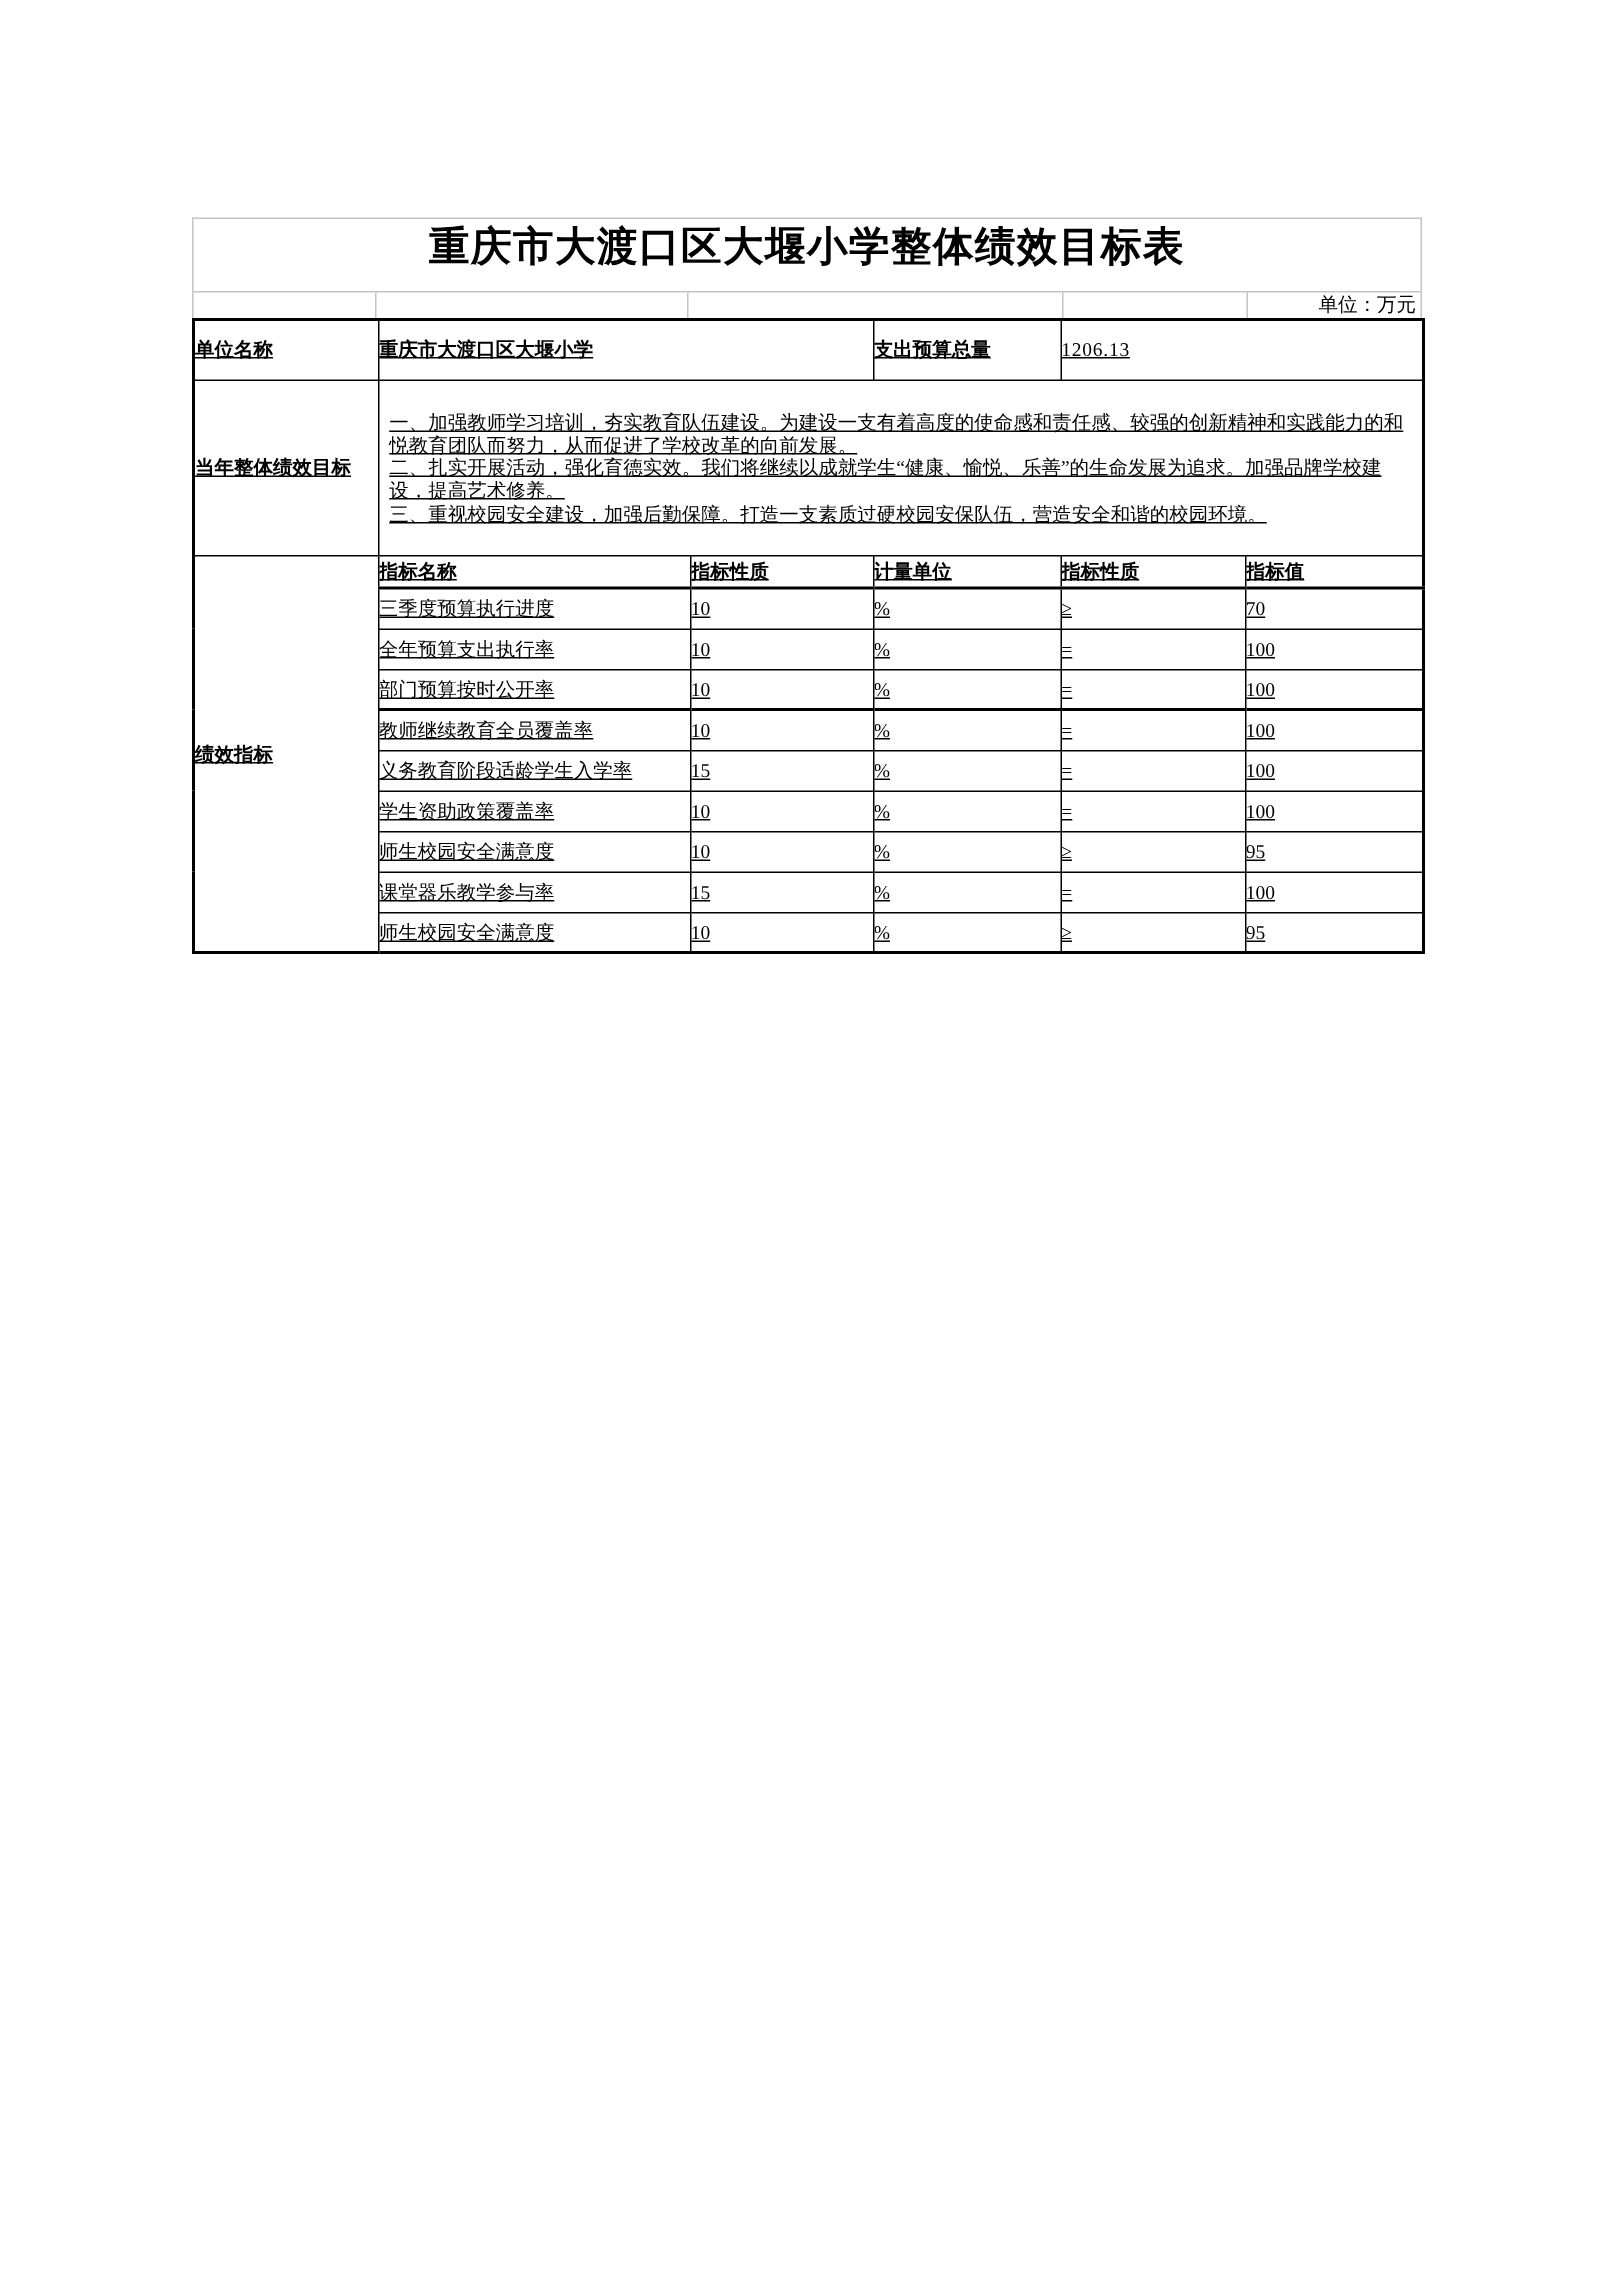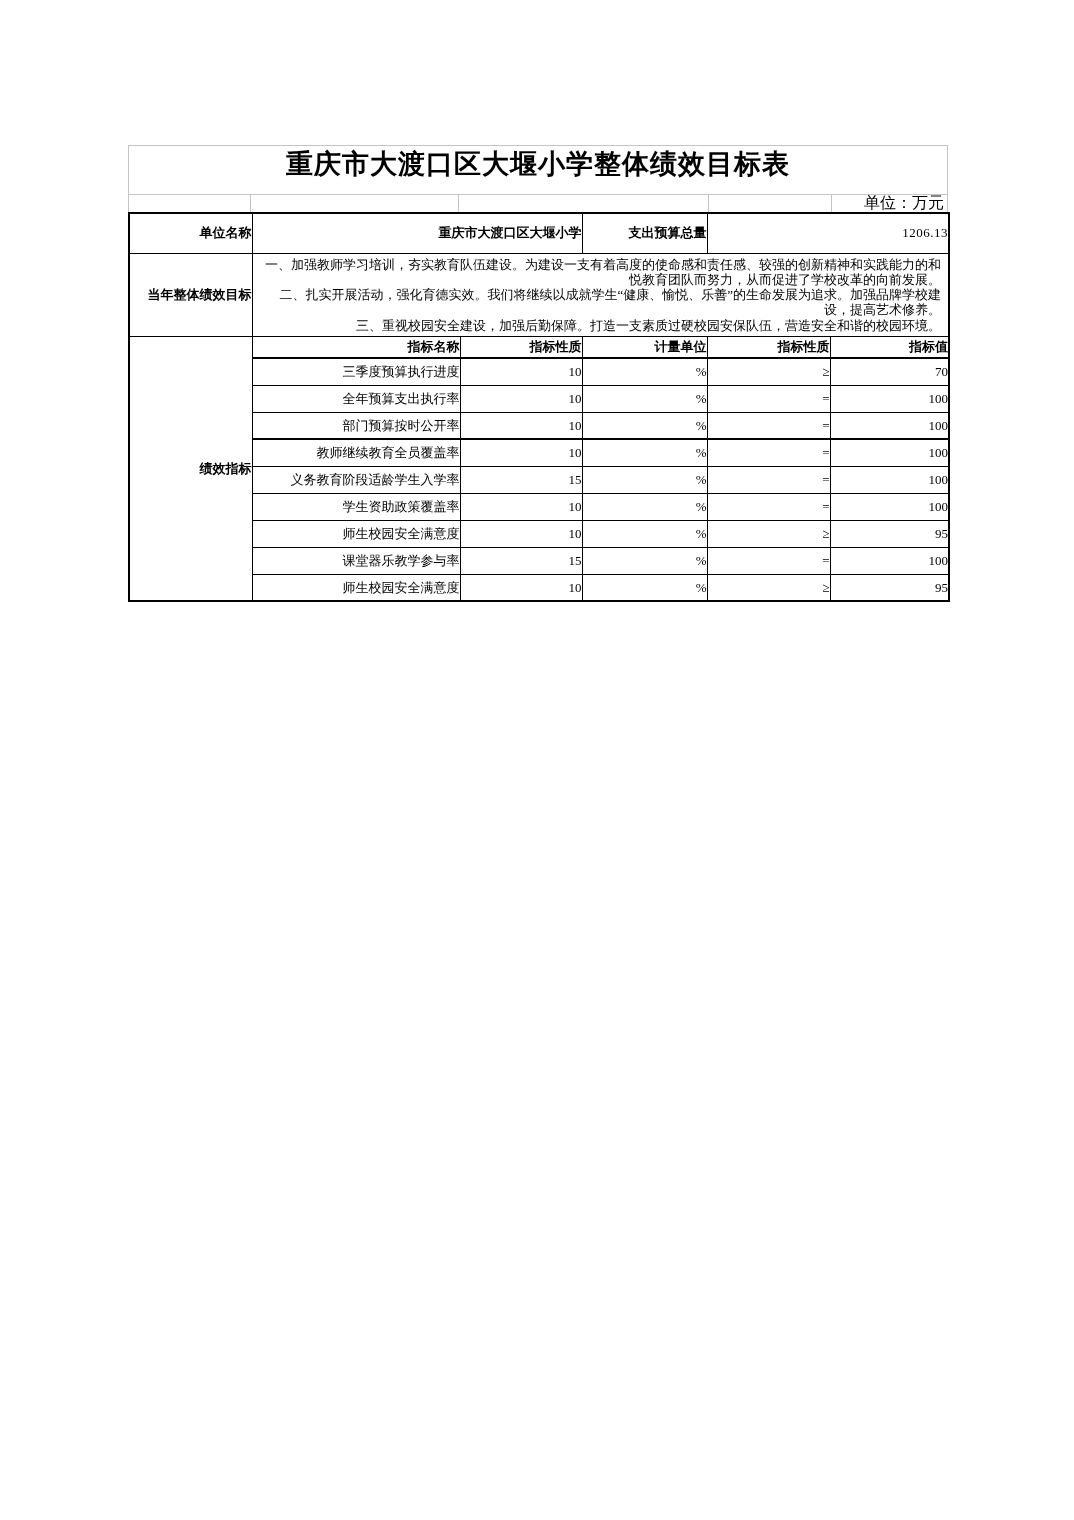--- a/index.html
+++ b/index.html
@@ -55,58 +55,59 @@
     white-space: nowrap;
   }
   .unit-row {
     display: grid;
     grid-template-columns: 122px 208px 250px 123px 115px;
     height: 17px;
   }
   .unit-row .fcell { border-right: 1px solid #c4c4c4; }
   .unit-row .fcell:last-child { border-right: none; }
   .unit-note {
-    font-size: 16px;
+    font-size: 13px;
     line-height: 15px;
     text-align: right;
     padding-right: 3px;
     white-space: nowrap;
   }
 
   
   table.main {
     width: 820px;
     border-collapse: collapse;
     table-layout: fixed;
     border: 2px solid #000;
   }
   table.main td {
     border: 1px solid #000;
-    text-align: right;
+    text-align: left;
     vertical-align: middle;
     font-size: 13px;
     overflow: hidden;
+    text-decoration: underline;
   }
   .lbl {
     font-family: "Liberation Sans", "DejaVu Sans", sans-serif;
     font-weight: bold;
     font-size: 13px;
     white-space: nowrap;
   }
   td.info-cell { height: 40px; }
   .school-name {
     font-family: "Liberation Sans", "DejaVu Sans", sans-serif;
     font-weight: bold;
     font-size: 15px;
   }
   .num { font-size: 13px; letter-spacing: 0.5px; }
   td.goal-cell {
     text-align: left;
     vertical-align: middle;
-    padding: 3px 7px;
+    padding: 20px 7px;
     font-size: 12.5px;
     line-height: 15.3px;
   }
   td.goal-label { height: 82px; }
   tr.hdr td { height: 22px; border-bottom-width: 2px; }
   tr.data td { height: 27px; }
   tr.thick td { border-top-width: 2px; }
   td.left-span { border-bottom-width: 2px; }
 </style>
 </head>

